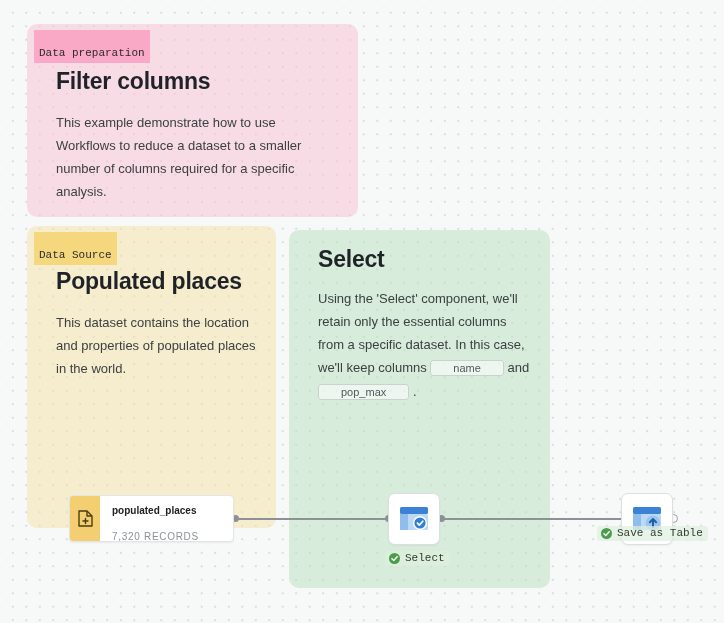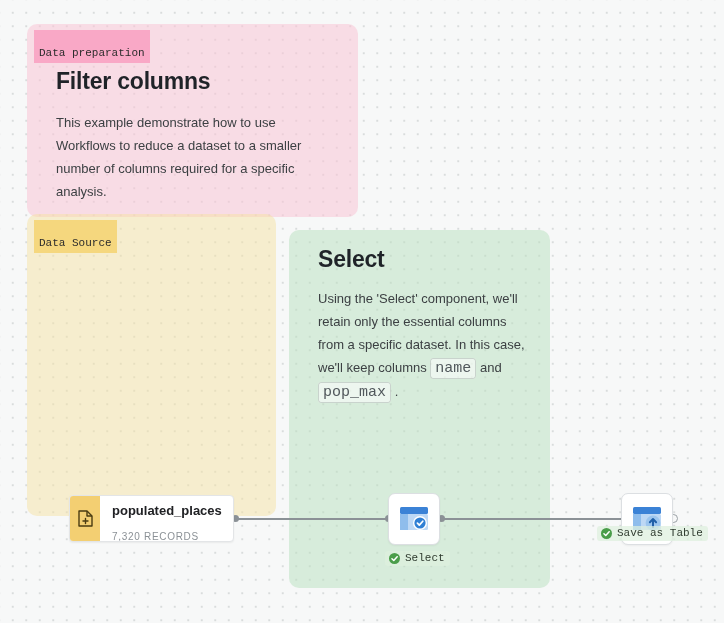--- a/index.html
+++ b/index.html
@@ -30,21 +30,21 @@
   }
   .card-pink {
     left: 27px;
     top: 24px;
     width: 331px;
     height: 193px;
     background-color: rgba(249, 196, 214, 0.55);
   }
   .card-yellow {
     left: 27px;
-    top: 214px;
+    top: 226px;
     width: 249px;
     height: 302px;
     background-color: rgba(245, 226, 164, 0.50);
   }
   .card-green {
     left: 289px;
     top: 230px;
     width: 261px;
     height: 358px;
     background-color: rgba(186, 224, 192, 0.52);
@@ -83,26 +83,26 @@
   }
   .card-green .card-title { margin-bottom: 14px; }
 
   .card-text {
     font-size: 13px;
     line-height: 23px;
     color: #3c4043;
     margin: 0;
   }
   code.inline {
-    font-family: Liberation Mono, monospace;
-    font-size: 15px;
+    font-family: Liberation Sans, sans-serif;
+    font-size: 11px;
     background-color: rgba(255,255,255,0.55);
     border: 1px solid rgba(120,130,125,0.30);
     border-radius: 3px;
-    padding: 1px 4px;
+    padding: 1px 22px;
     color: #51585c;
     white-space: nowrap;
   }
 
   
   .edge {
     position: absolute;
     height: 1.5px;
     background-color: #8b9196;
     top: 518px;
@@ -153,21 +153,21 @@
     display: flex;
     align-items: center;
     justify-content: center;
     flex: none;
   }
   .node-dataset-info {
     padding: 7px 10px 0 12px;
     overflow: hidden;
   }
   .node-dataset-name {
-    font-size: 13px;
+    font-size: 10px;
     font-weight: bold;
     color: #202124;
     line-height: 15px;
     white-space: nowrap;
   }
   .node-dataset-meta {
     font-size: 10px;
     color: #8b9196;
     letter-spacing: 0.7px;
     line-height: 14px;
@@ -218,20 +218,24 @@
   <div class="card card-pink">
     <span class="badge badge-pink">Data preparation</span>
     <div class="card-body">
       <h2 class="card-title">Filter columns</h2>
       <p class="card-text">This example demonstrate how to use Workflows to reduce a dataset to a smaller number of columns required for a specific analysis.</p>
     </div>
   </div>
 
   <div class="card card-yellow">
     <span class="badge badge-yellow">Data Source</span>
+    <div class="card-body">
+      <h2 class="card-title">Populated places</h2>
+      <p class="card-text">This dataset contains the location and properties of populated places in the world.</p>
+    </div>
   </div>
 
   <div class="card card-green">
     <div class="card-body">
       <h2 class="card-title">Select</h2>
       <p class="card-text"><span>Using the 'Select' component, we'll retain only the essential columns from a specific dataset. In this case, we'll keep columns </span><code class="inline">name</code><span> and </span><code class="inline">pop_max</code><span> .</span></p>
     </div>
   </div>
 
   <div class="edge edge-1"></div>

